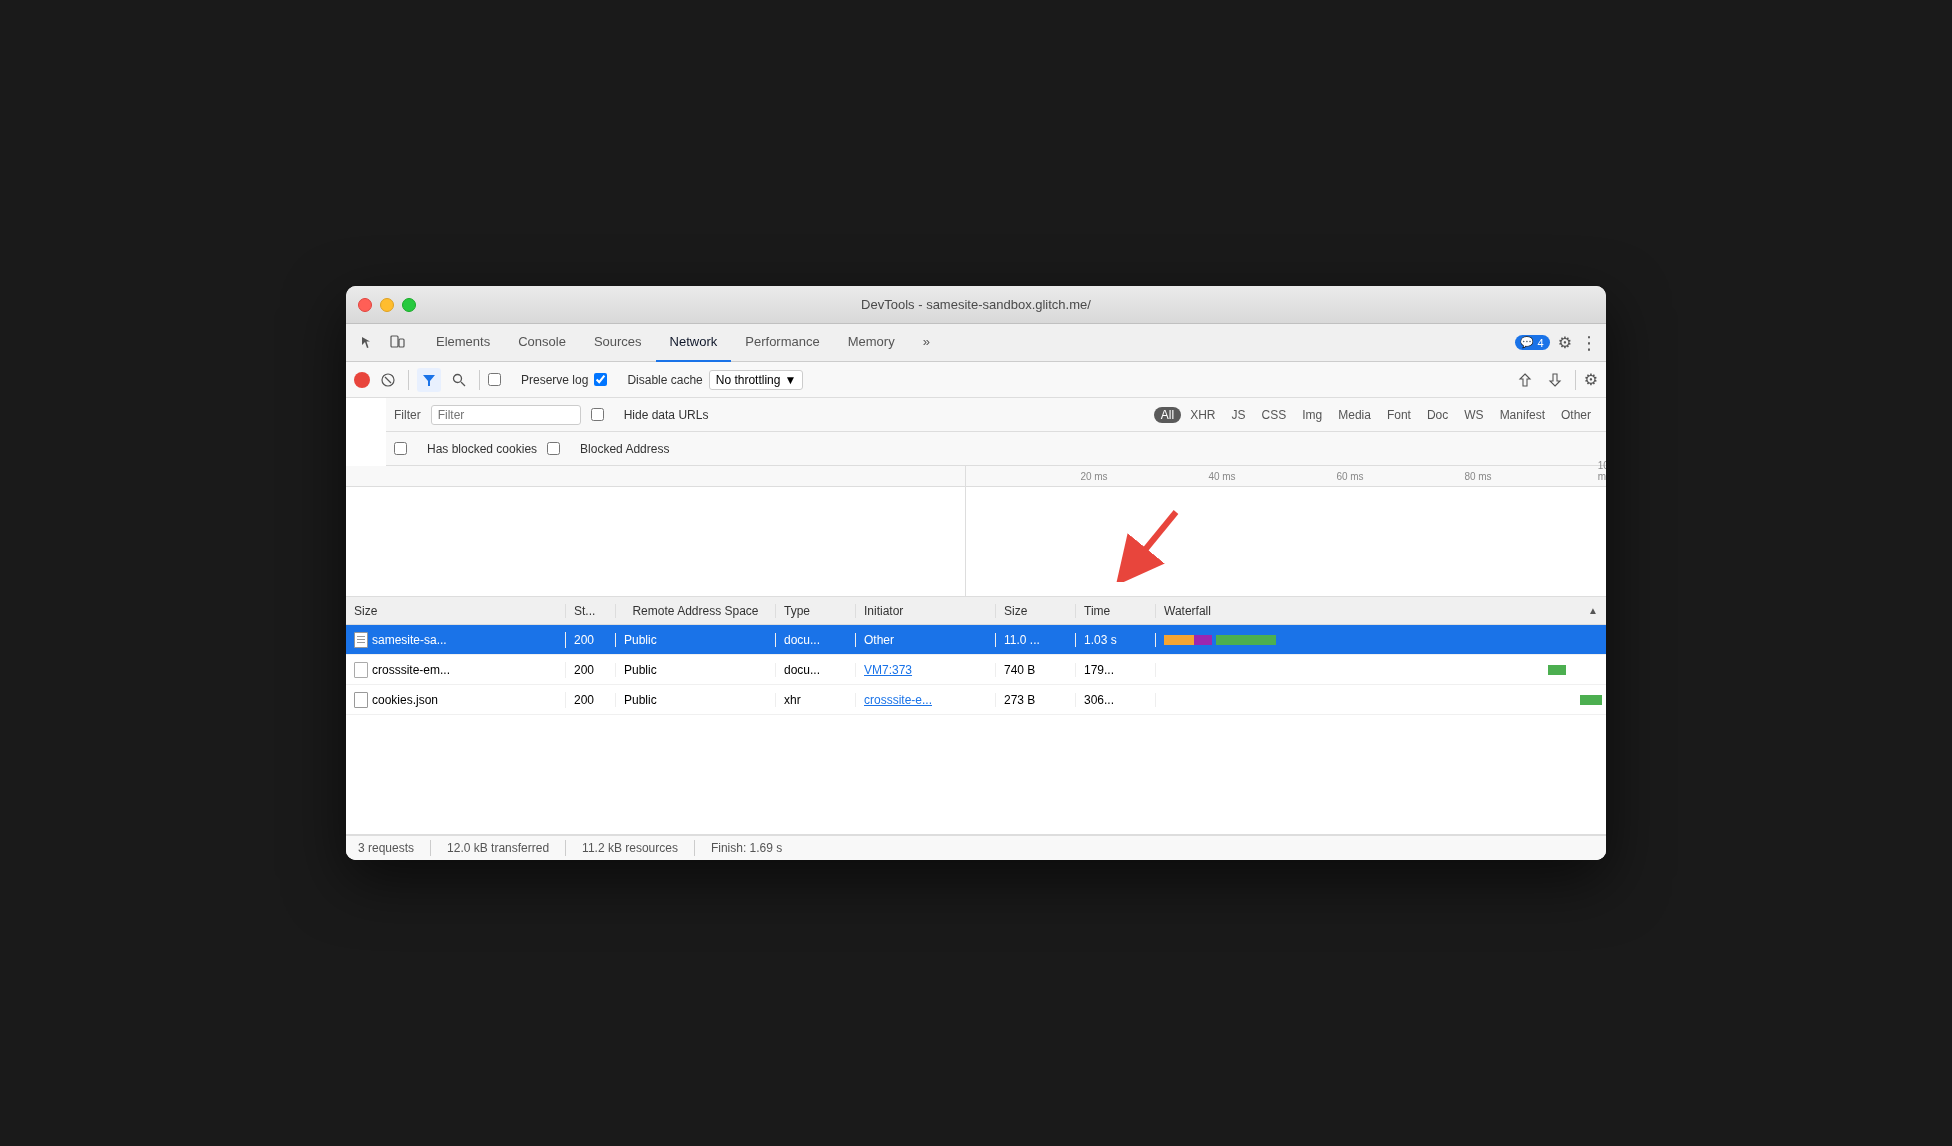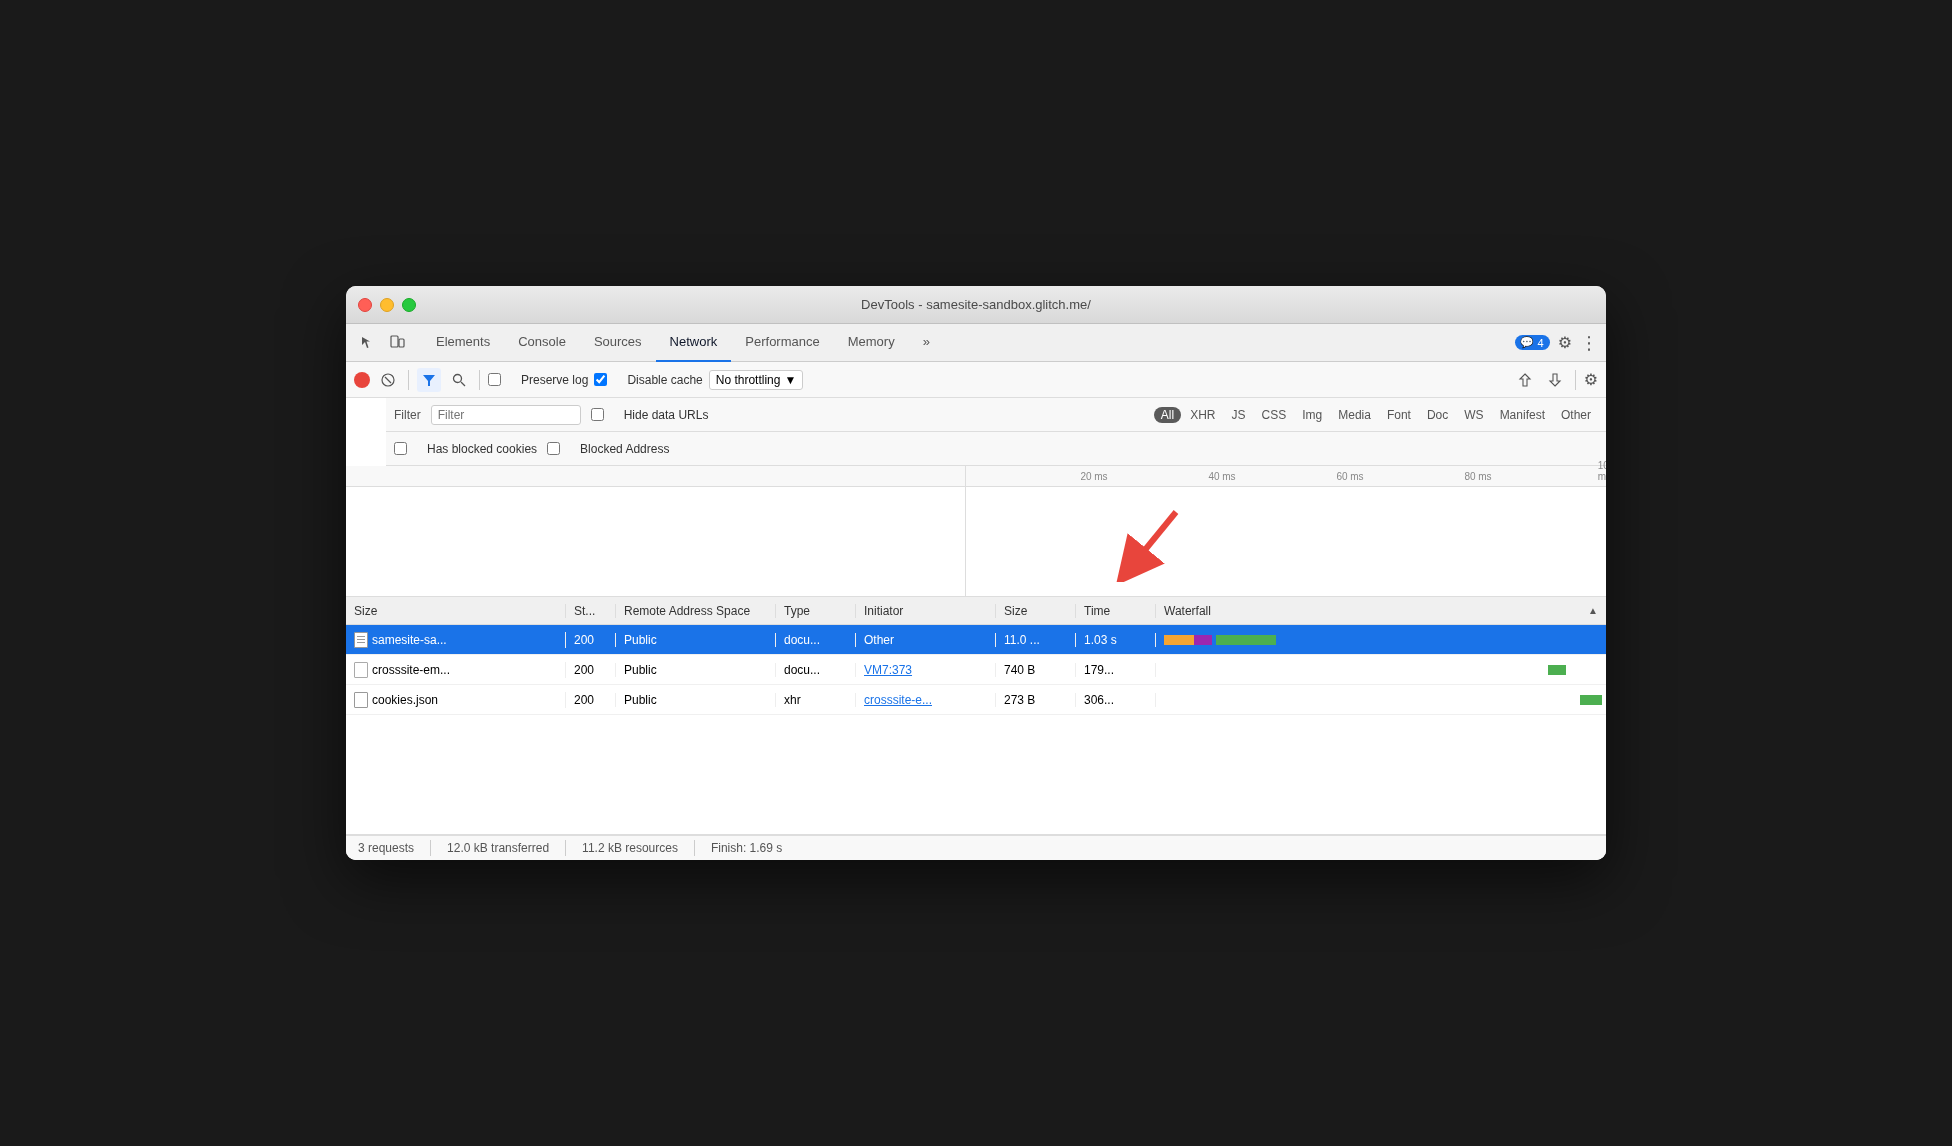--- a/index.html
+++ b/index.html
@@ -202,21 +202,21 @@
       background: #f0f0f0;
       border-bottom: 1px solid #ddd;
       font-size: 12px;
       font-weight: 500;
       color: #333;
       height: 28px;
       align-items: center;
     }
     .col-name { width: 220px; min-width: 220px; padding: 0 8px; border-right: 1px solid #ddd; }
     .col-status { width: 50px; min-width: 50px; padding: 0 8px; border-right: 1px solid #ddd; }
-    .col-remote { width: 160px; min-width: 160px; padding: 0 8px; border-right: 1px solid #ddd; }
+    .col-remote { width: 160px; min-width: 160px; padding: 0 8px; border-right: 1px solid #ddd; text-align: center; }
     .col-type { width: 80px; min-width: 80px; padding: 0 8px; border-right: 1px solid #ddd; }
     .col-initiator { width: 140px; min-width: 140px; padding: 0 8px; border-right: 1px solid #ddd; }
     .col-size { width: 80px; min-width: 80px; padding: 0 8px; border-right: 1px solid #ddd; }
     .col-time { width: 80px; min-width: 80px; padding: 0 8px; border-right: 1px solid #ddd; }
     .col-waterfall { flex: 1; padding: 0 8px; display: flex; align-items: center; justify-content: space-between; }
     .sort-arrow { color: #555; font-size: 10px; }
     .table-row {
       display: flex;
       border-bottom: 1px solid #f0f0f0;
       font-size: 12px;

